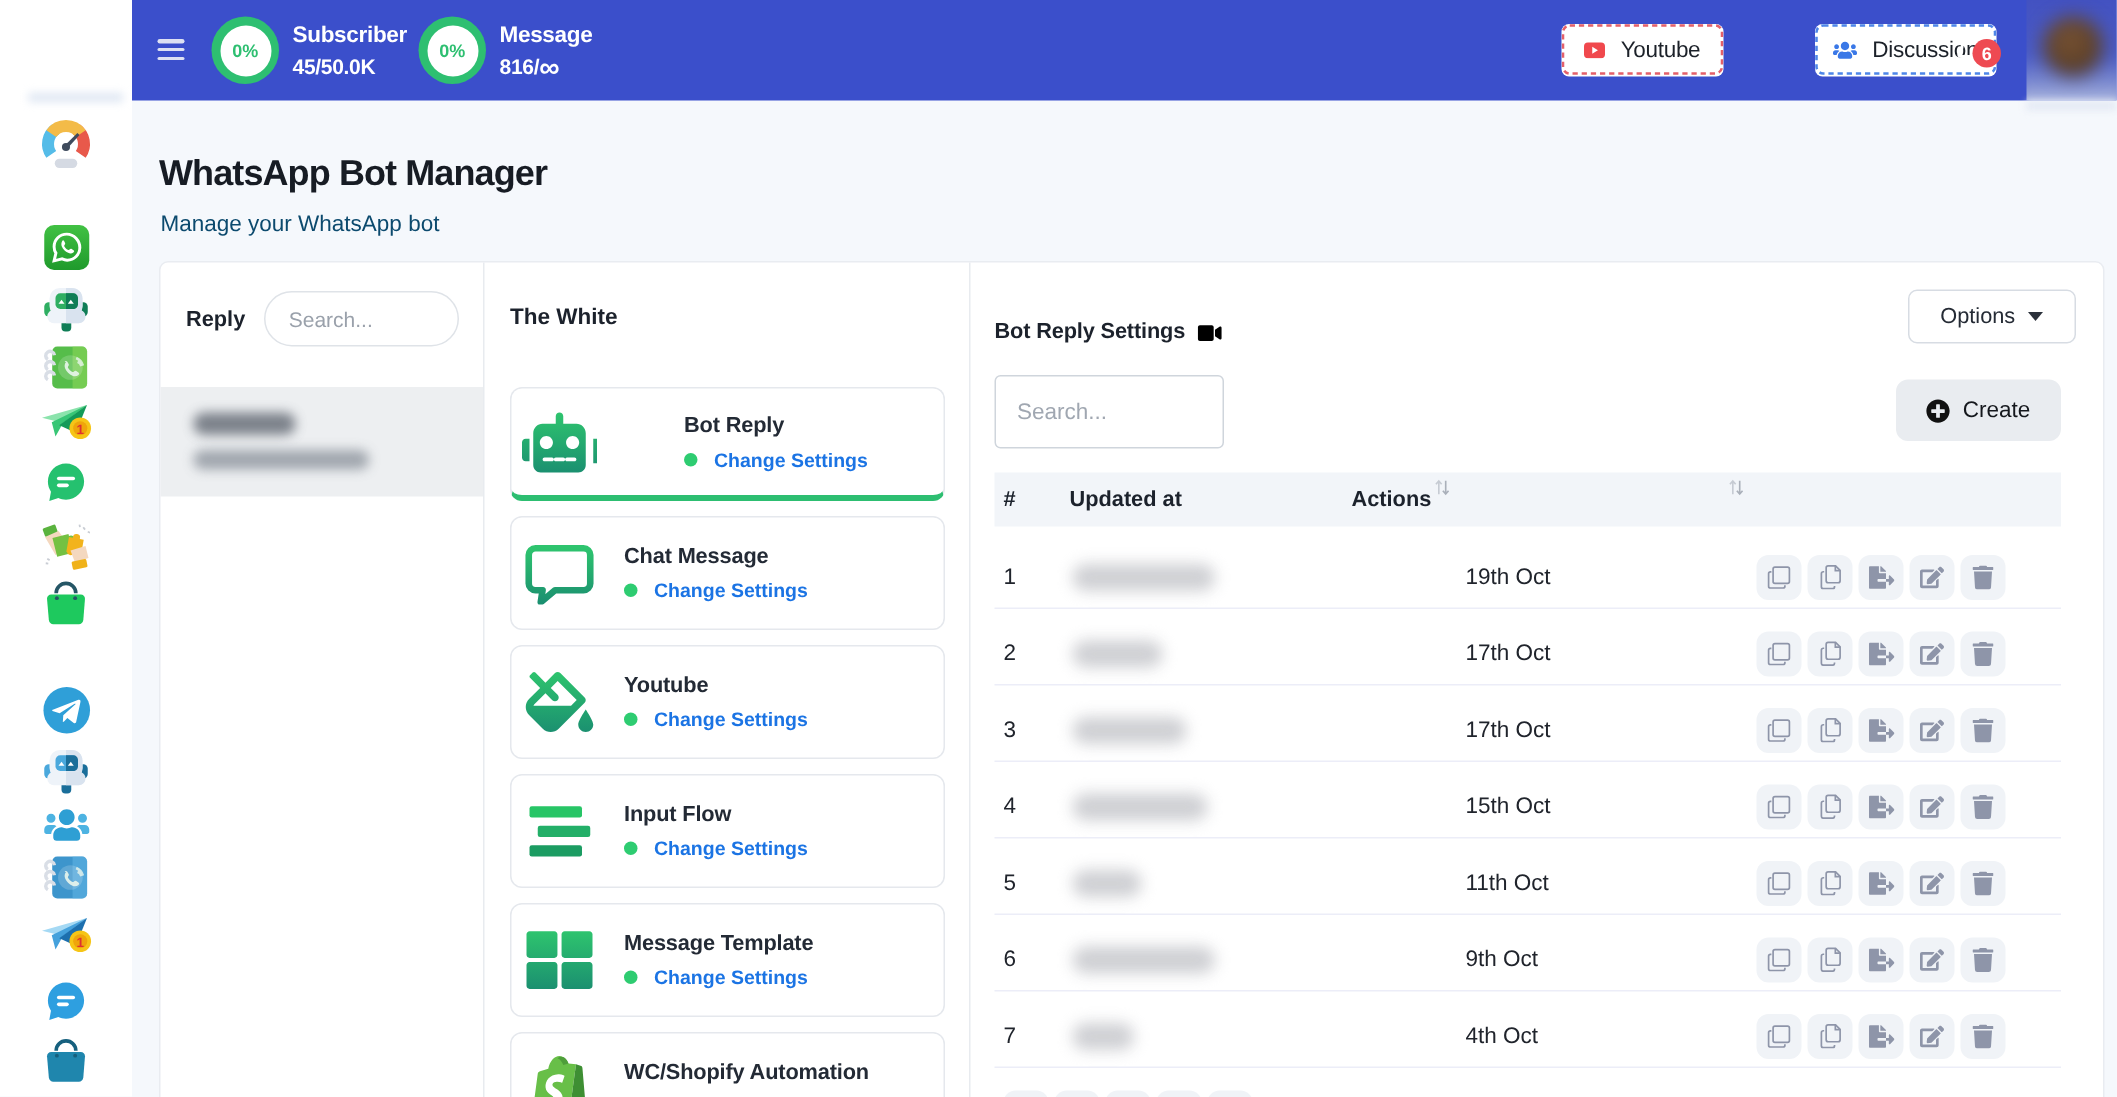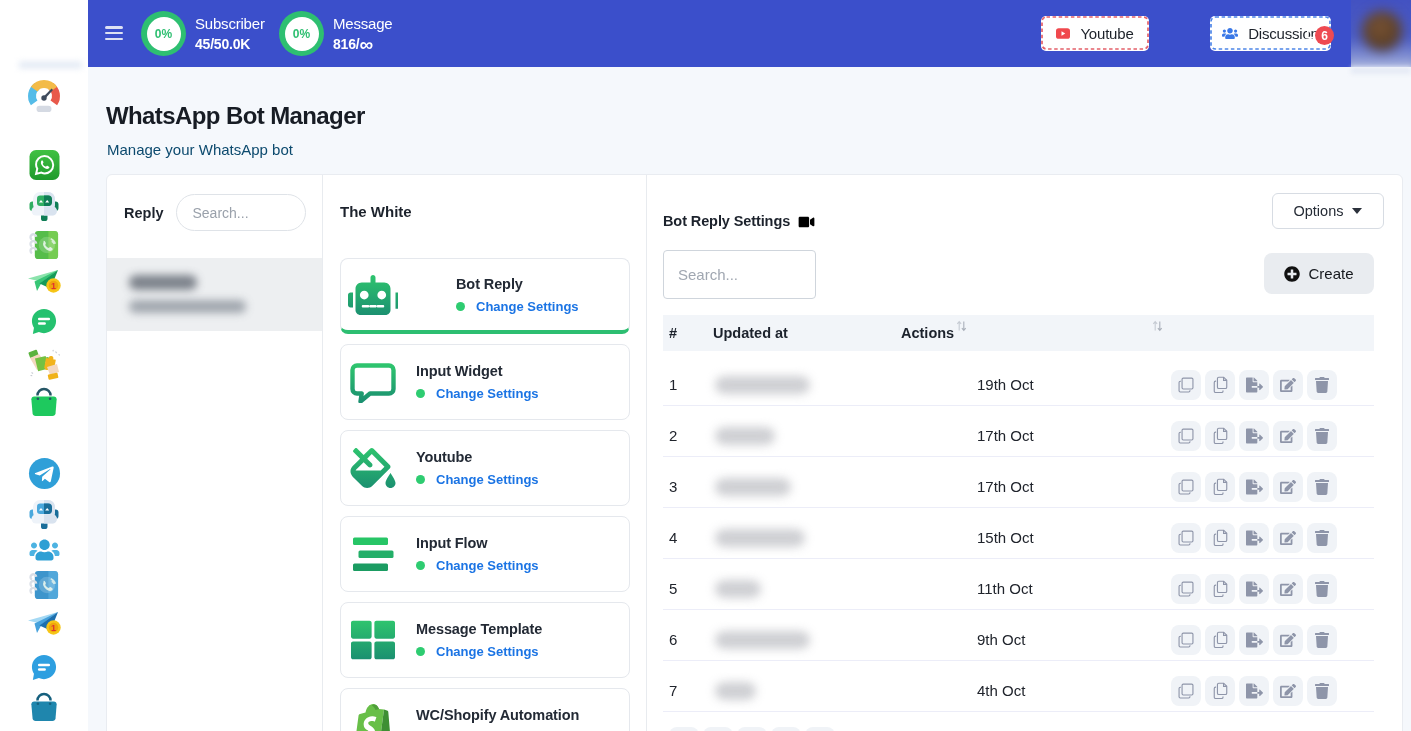--- a/index.html
+++ b/index.html
@@ -51,21 +51,21 @@
 .tc3 { width:192px; padding-left:4px; }
 .tc4 { flex:1; display:flex; gap:4px; padding-left:6px; }
 .abtn { width:30px; height:30px; border-radius:8px; background:#f0f3f7; display:flex; align-items:center; justify-content:center; }
 .nameblur { height:18px; background:#cccdd1; border-radius:9px; filter:blur(5px); opacity:.95; }
 .burger { position:absolute; left:17px; top:26px; width:18px; }
 .burger div { height:2.5px; background:#dde1f3; border-radius:2px; margin-bottom:3.4px; }
 .stat { position:absolute; top:11px; display:flex; }
 .ring { width:45px; height:45px; border-radius:50%; background:#2ebf71; display:flex; align-items:center; justify-content:center; }
 .ring .inner { width:34px; height:34px; border-radius:50%; background:#fff; display:flex; align-items:center; justify-content:center; font-size:12px; font-weight:700; color:#2ebf71; }
 .stat .stx { margin-left:9px; color:#fff; }
-.stat .s1 { font-size:15px; font-weight:400; margin-top:4px; letter-spacing:-0.2px; }
+.stat .s1 { font-size:15px; font-weight:700; margin-top:4px; letter-spacing:-0.2px; }
 .stat .s2 { font-size:14px; font-weight:700; margin-top:4px; letter-spacing:-0.2px; }
 .navbtn { position:absolute; top:16px; height:35px; background:#fff; border-radius:5px; display:flex; align-items:center; justify-content:center; font-size:15px; color:#1c2129; letter-spacing:-0.2px; }
 .ytb { left:953px; width:108px; }
 .dsc { left:1122px; width:121px; }
 .navbtn svg.lg { margin-right:10px; } .navbtn svg.dash { position:absolute; inset:0; margin:0; }
 .bellwrap { position:absolute; left:1215px; top:20px; }
 .badge { position:absolute; left:1227px; top:26px; width:19px; height:19px; border-radius:50%; background:#ee4a52; color:#fff; font-size:12px; font-weight:700; display:flex; align-items:center; justify-content:center; z-index:2; }
 .avablock { position:absolute; left:1263px; top:0; width:60px; height:67px; overflow:hidden; }
 .avablock .bg { position:absolute; inset:-8px; background:linear-gradient(180deg,#4250c0 0%, #4b5cc6 55%, #93a0d6 85%, #e8ecf6 100%); filter:blur(5px); }
 .avablock .cir { position:absolute; left:11px; top:11px; width:40px; height:40px; border-radius:50%; background:radial-gradient(circle at 45% 40%, #7a5436 0%, #5d4026 55%, #4a3a35 100%); filter:blur(6px); }
@@ -321,21 +321,21 @@
             </div>
   </div>
 </div>
 <div class="mcard">
   <div class="ic">
             <svg width="46" height="41" viewBox="0 0 46 41">
               <path d="M7 3.5 h32 a4.5 4.5 0 0 1 4.5 4.5 v19 a4.5 4.5 0 0 1 -4.5 4.5 H20 l-9.5 8 1.2-8 H7 a4.5 4.5 0 0 1 -4.5 -4.5 V8 a4.5 4.5 0 0 1 4.5 -4.5 z" fill="none" stroke="url(#gG)" stroke-width="4.4" stroke-linejoin="round"></path>
             </svg>
           </div>
   <div class="tx">
-            <div class="t1">Input Widget</div>
+            <div class="t1">Chat Message</div>
     <div class="t2">
               <span class="dotg"></span>
               <span class="cs">Change Settings</span>
             </div>
   </div>
 </div>
 <div class="mcard">
   <div class="ic">
             <svg width="46" height="40" viewBox="0 0 576 512">
               <path fill="url(#gG)" d="M512 320s-64 92.65-64 128c0 35.35 28.66 64 64 64s64-28.65 64-64-64-128-64-128zm-9.37-102.94L294.94 9.37C288.69 3.12 280.5 0 272.31 0s-16.38 3.12-22.62 9.37l-81.58 81.58L81.93 4.76c-6.25-6.25-16.38-6.25-22.62 0L36.69 27.38c-6.24 6.25-6.24 16.38 0 22.62l86.19 86.18-94.76 94.76c-37.49 37.48-37.49 98.26 0 135.75l117.19 117.19c18.74 18.74 43.31 28.12 67.87 28.12 24.57 0 49.13-9.37 67.87-28.12l221.57-221.57c12.5-12.5 12.5-32.75 0-45.25zm-116.22 70.97H65.93c1.36-3.84 3.57-7.98 7.43-11.83l13.15-13.15 81.61-81.61 58.6 58.6c12.49 12.49 32.75 12.49 45.24 0s12.49-32.75 0-45.24l-58.6-58.6 58.95-58.95 162.44 162.44-48.34 48.34z"></path>

